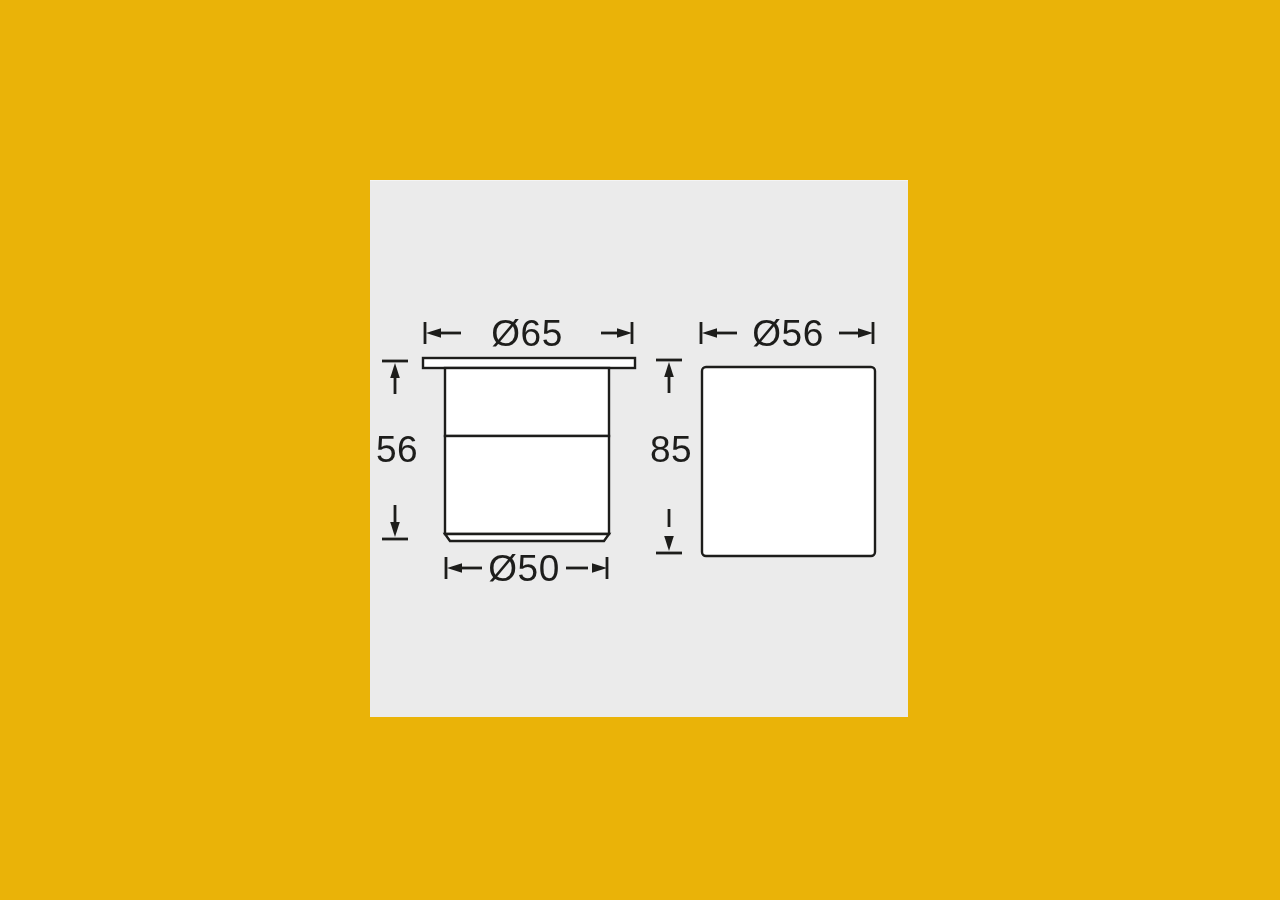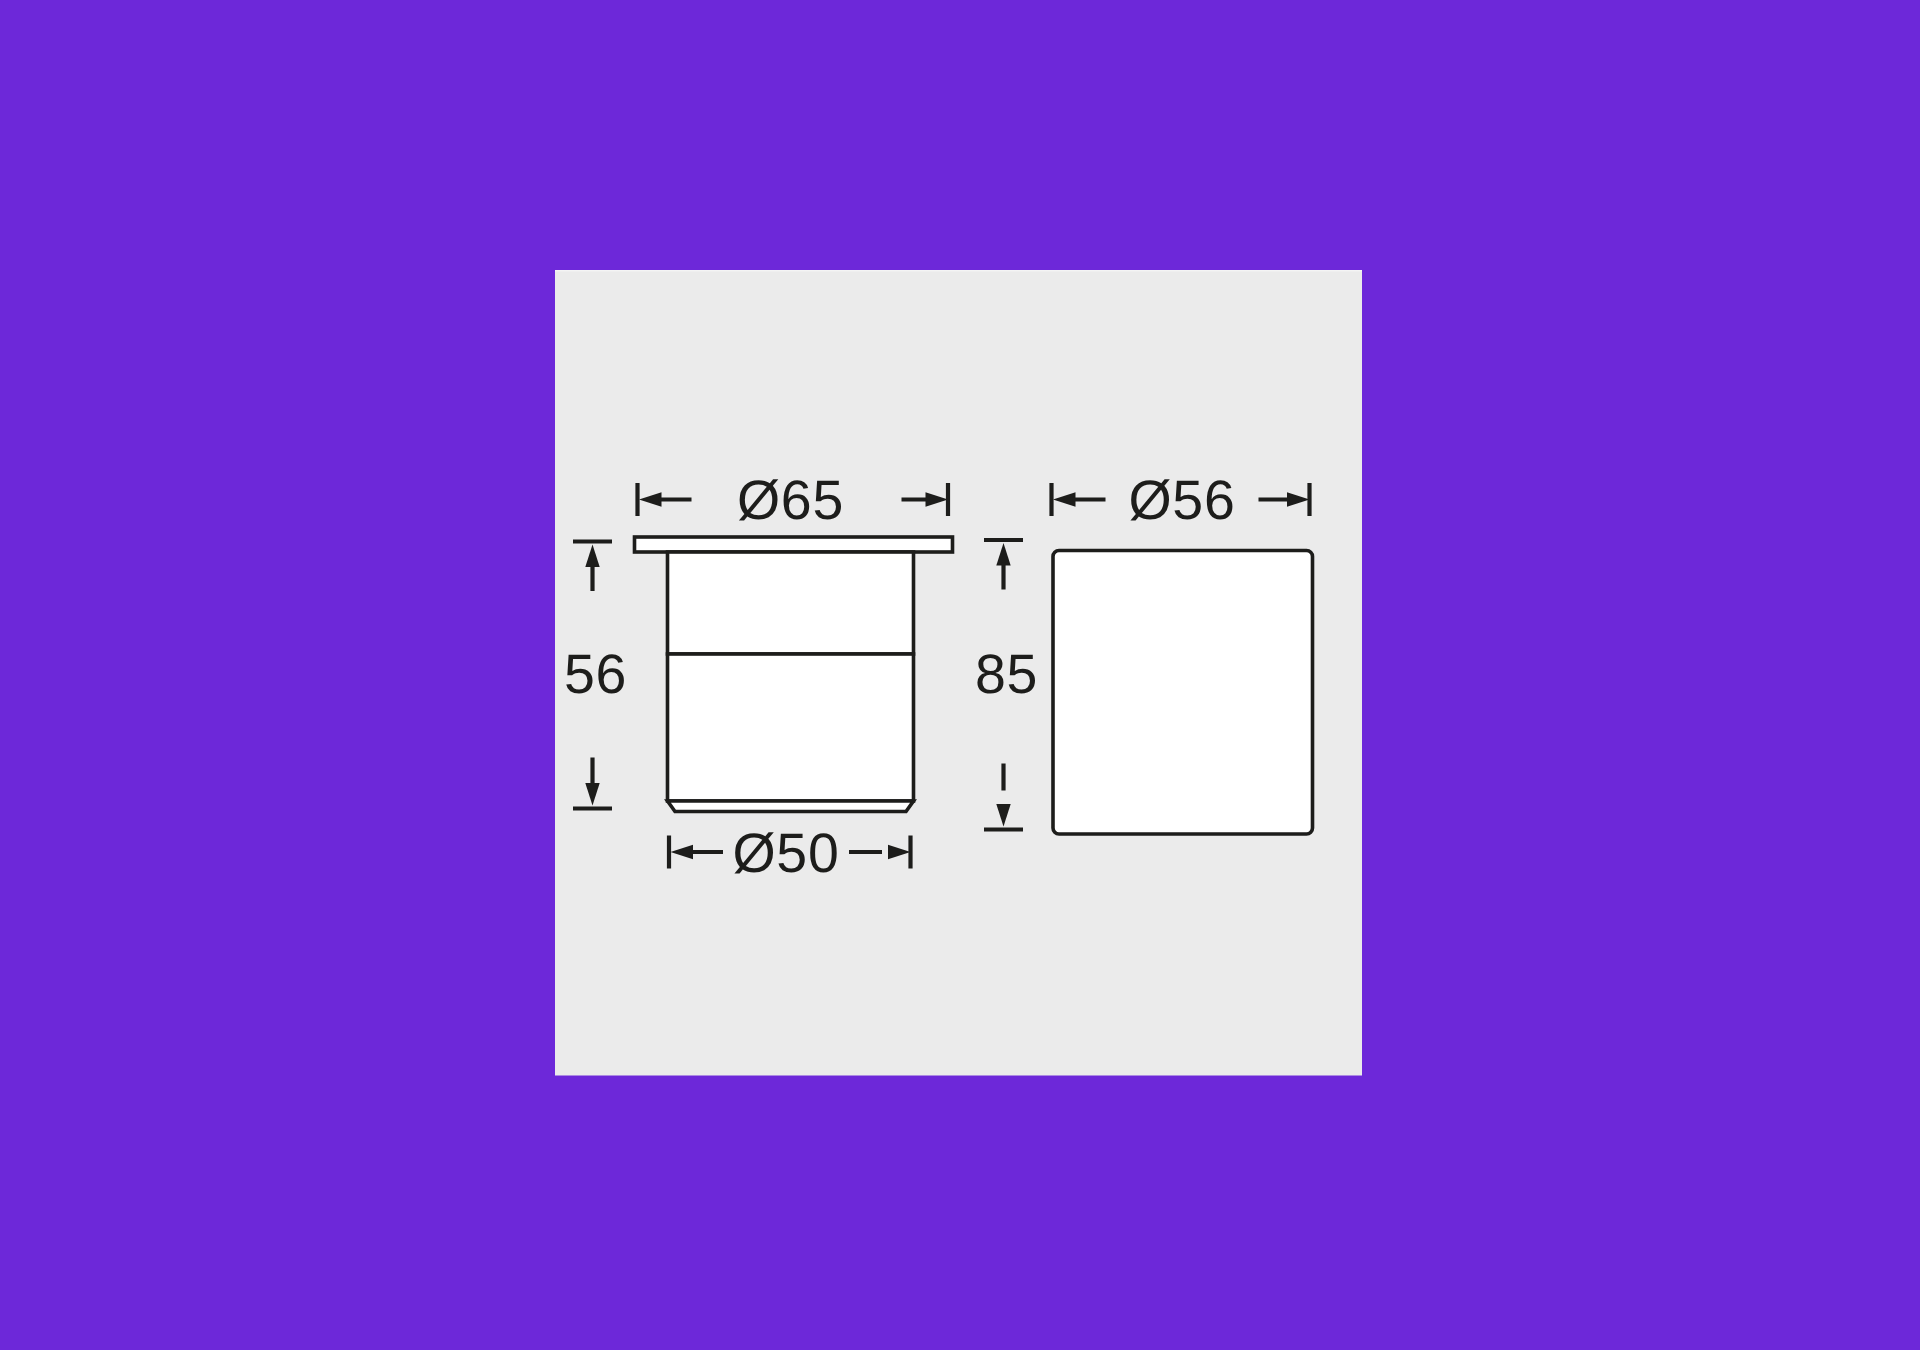--- a/index.html
+++ b/index.html
@@ -2,21 +2,21 @@
 <html><head>
 <meta charset="utf-8">
 <style>
   * { margin: 0; padding: 0; box-sizing: border-box; }
   html, body {
     width: 1280px; height: 900px;
     background: #ffffff;
     font-family: "Liberation Sans", sans-serif;
     overflow: hidden;
   }
-  .stage { position: relative; width: 1280px; height: 900px; background: #6d28d9; }
+  .stage { position: relative; width: 1280px; height: 900px; background: #eab308; }
   .panel {
     position: absolute;
     left: 370px; top: 180px;
     width: 538px; height: 537px;
     background: #ebebeb;
     border-top: 1px solid #f4f4f4;
   }
   svg { display: block; }
   svg text {
     font-family: "Liberation Sans", sans-serif;

